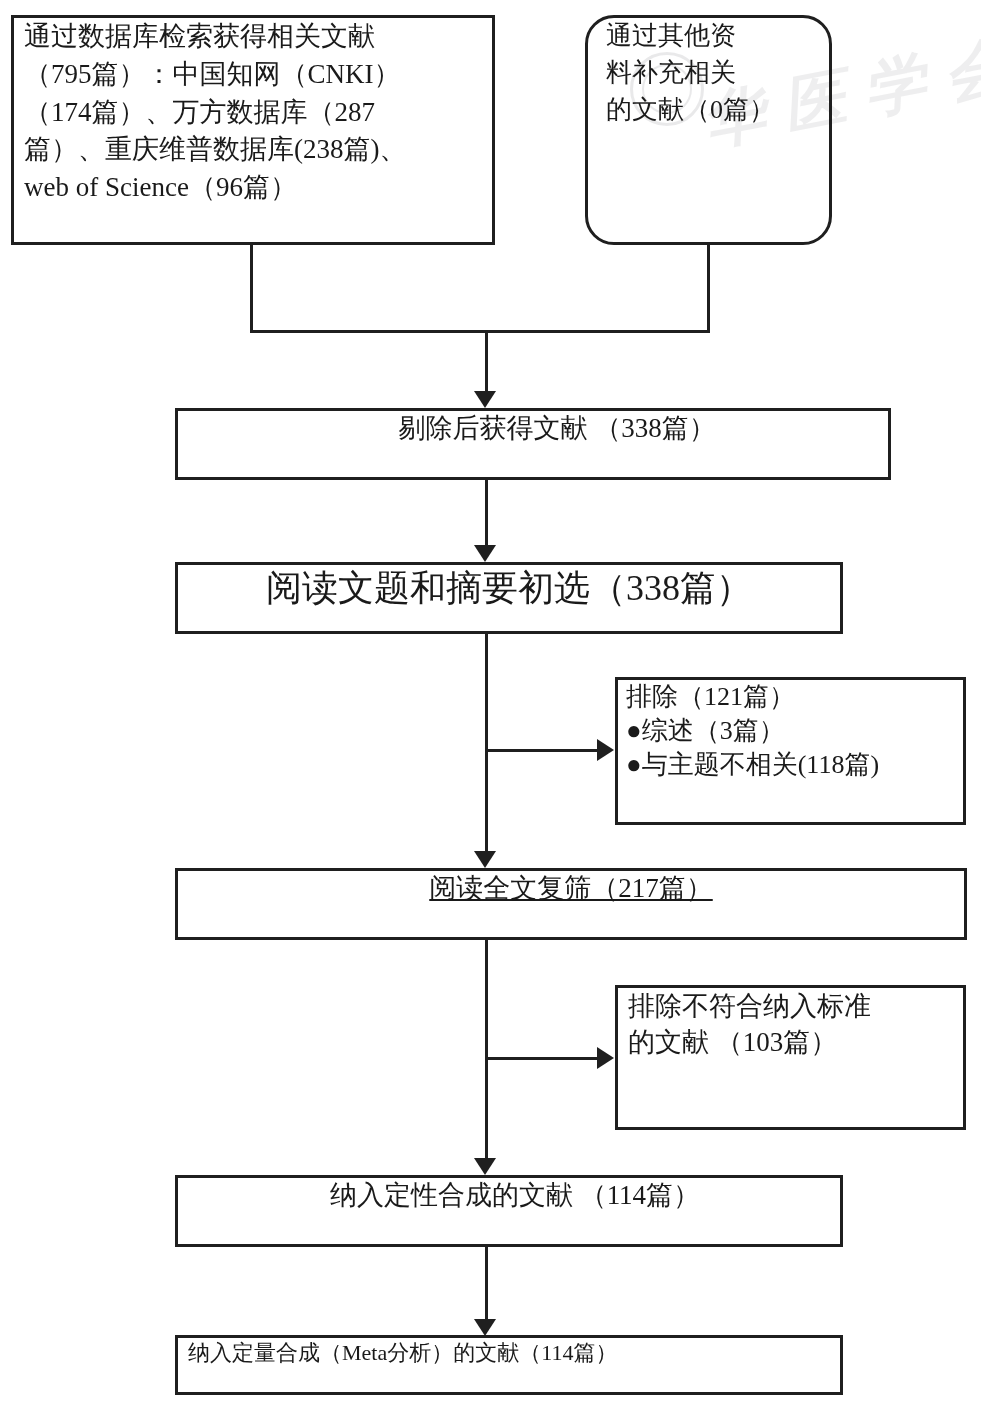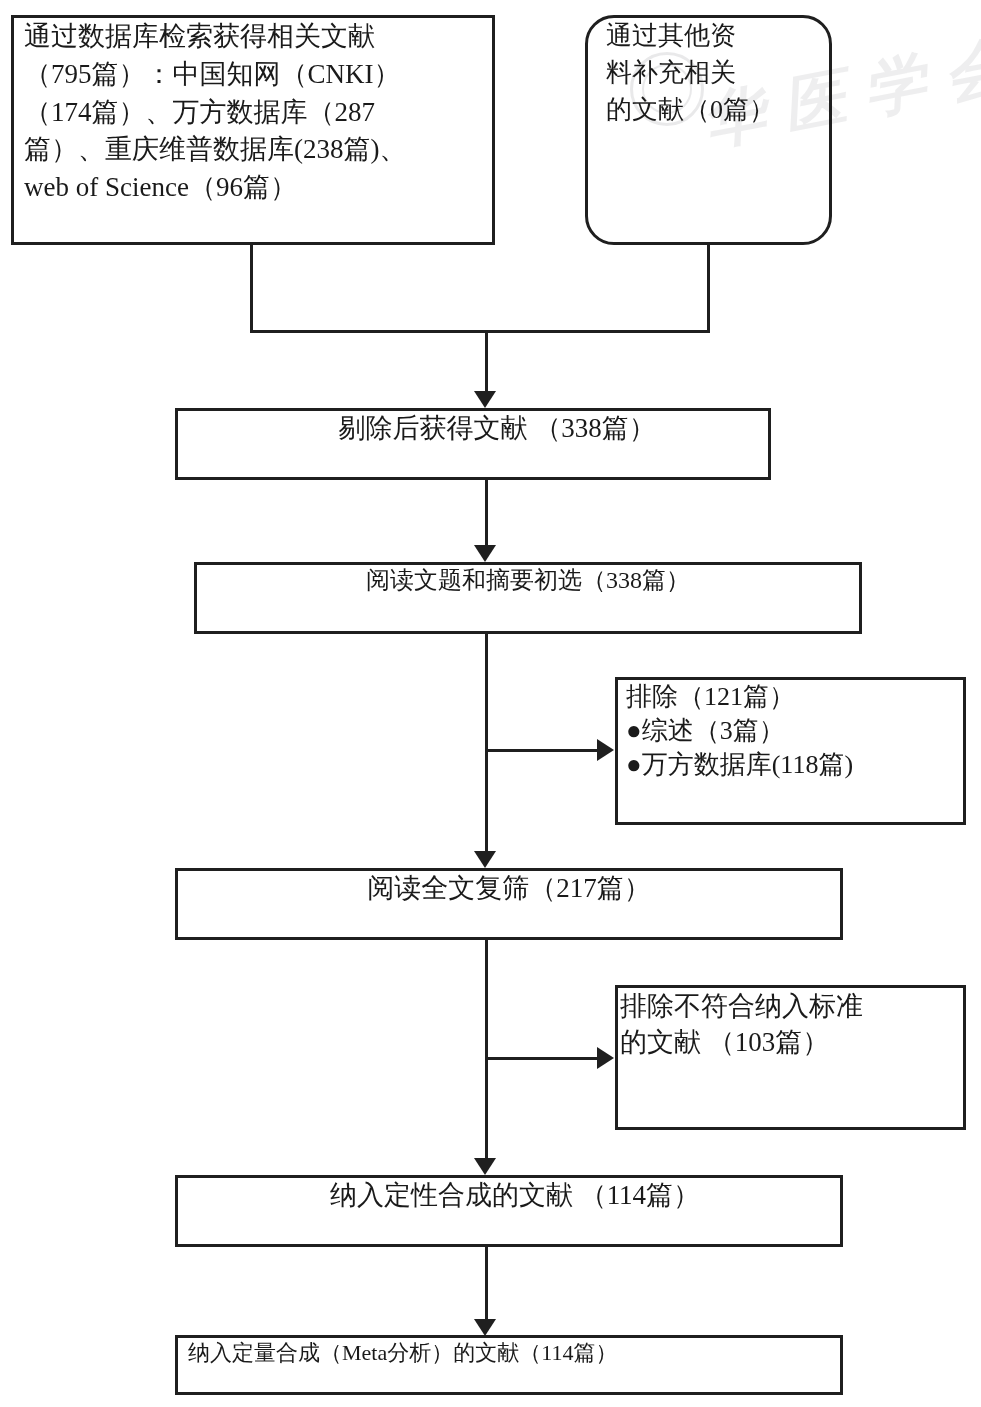--- a/index.html
+++ b/index.html
@@ -80,27 +80,27 @@
   .node.center .txt { text-align: center; }
   .node.left   .txt { text-align: left; padding-left: 12px; }
 
   
   #node-db        { left: 11px;  top: 15px;   width: 484px; height: 230px; font-size: 27px; }
   #node-db .txt   { padding-left: 10px; padding-right: 6px; line-height: 1.40; }
 
   #node-other     { left: 585px; top: 15px;   width: 247px; height: 230px; font-size: 26px; border-radius: 29px; }
   #node-other .txt{ padding-left: 18px; line-height: 1.42; }
 
-  #node-dedup     { left: 175px; top: 408px;  width: 596px; height: 72px;  font-size: 27px; padding-left: 48px; }
-  #node-screen    { left: 175px; top: 562px;  width: 668px; height: 72px;  font-size: 24px; margin-left: 19px; }
+  #node-dedup     { left: 175px; top: 408px;  width: 716px; height: 72px;  font-size: 27px; padding-left: 48px; }
+  #node-screen    { left: 175px; top: 562px;  width: 668px; height: 72px;  font-size: 36px; }
   #node-excl1     { left: 615px; top: 677px;  width: 351px; height: 148px; font-size: 26px; }
   #node-excl1 .txt{ padding-left: 8px; line-height: 1.30; }
-  #node-full      { left: 175px; top: 868px;  width: 668px; height: 72px;  font-size: 27px; }
+  #node-full      { left: 175px; top: 868px;  width: 792px; height: 72px;  font-size: 27px; text-decoration: underline; }
   #node-excl2     { left: 615px; top: 985px;  width: 351px; height: 145px; font-size: 27px; }
-  #node-excl2 .txt{ padding-left: 2px; line-height: 1.35; }
+  #node-excl2 .txt{ padding-left: 10px; line-height: 1.35; }
   #node-qual      { left: 175px; top: 1175px; width: 668px; height: 72px;  font-size: 27px; padding-left: 12px; }
   #node-quant     { left: 175px; top: 1335px; width: 668px; height: 60px;  font-size: 22px; }
   #node-quant .txt{ padding-left: 10px; text-align: left; }
 
   
   .edge {
     position: absolute;
     background: #1f1f1f;
     z-index: 10;
   }
@@ -150,21 +150,21 @@
     <span class="txt">剔除后获得文献 （338篇）</span>
   </div>
 
   <div class="node center" id="node-screen">
     <span class="txt">阅读文题和摘要初选（338篇）</span>
   </div>
 
   <div class="node left" id="node-excl1">
     <span class="txt">排除（121篇）
 ●综述（3篇）
-●万方数据库(118篇)</span>
+●与主题不相关(118篇)</span>
   </div>
 
   <div class="node center" id="node-full">
     <span class="txt">阅读全文复筛（217篇）</span>
   </div>
 
   <div class="node left" id="node-excl2">
     <span class="txt">排除不符合纳入标准
 的文献 （103篇）</span>
   </div>

